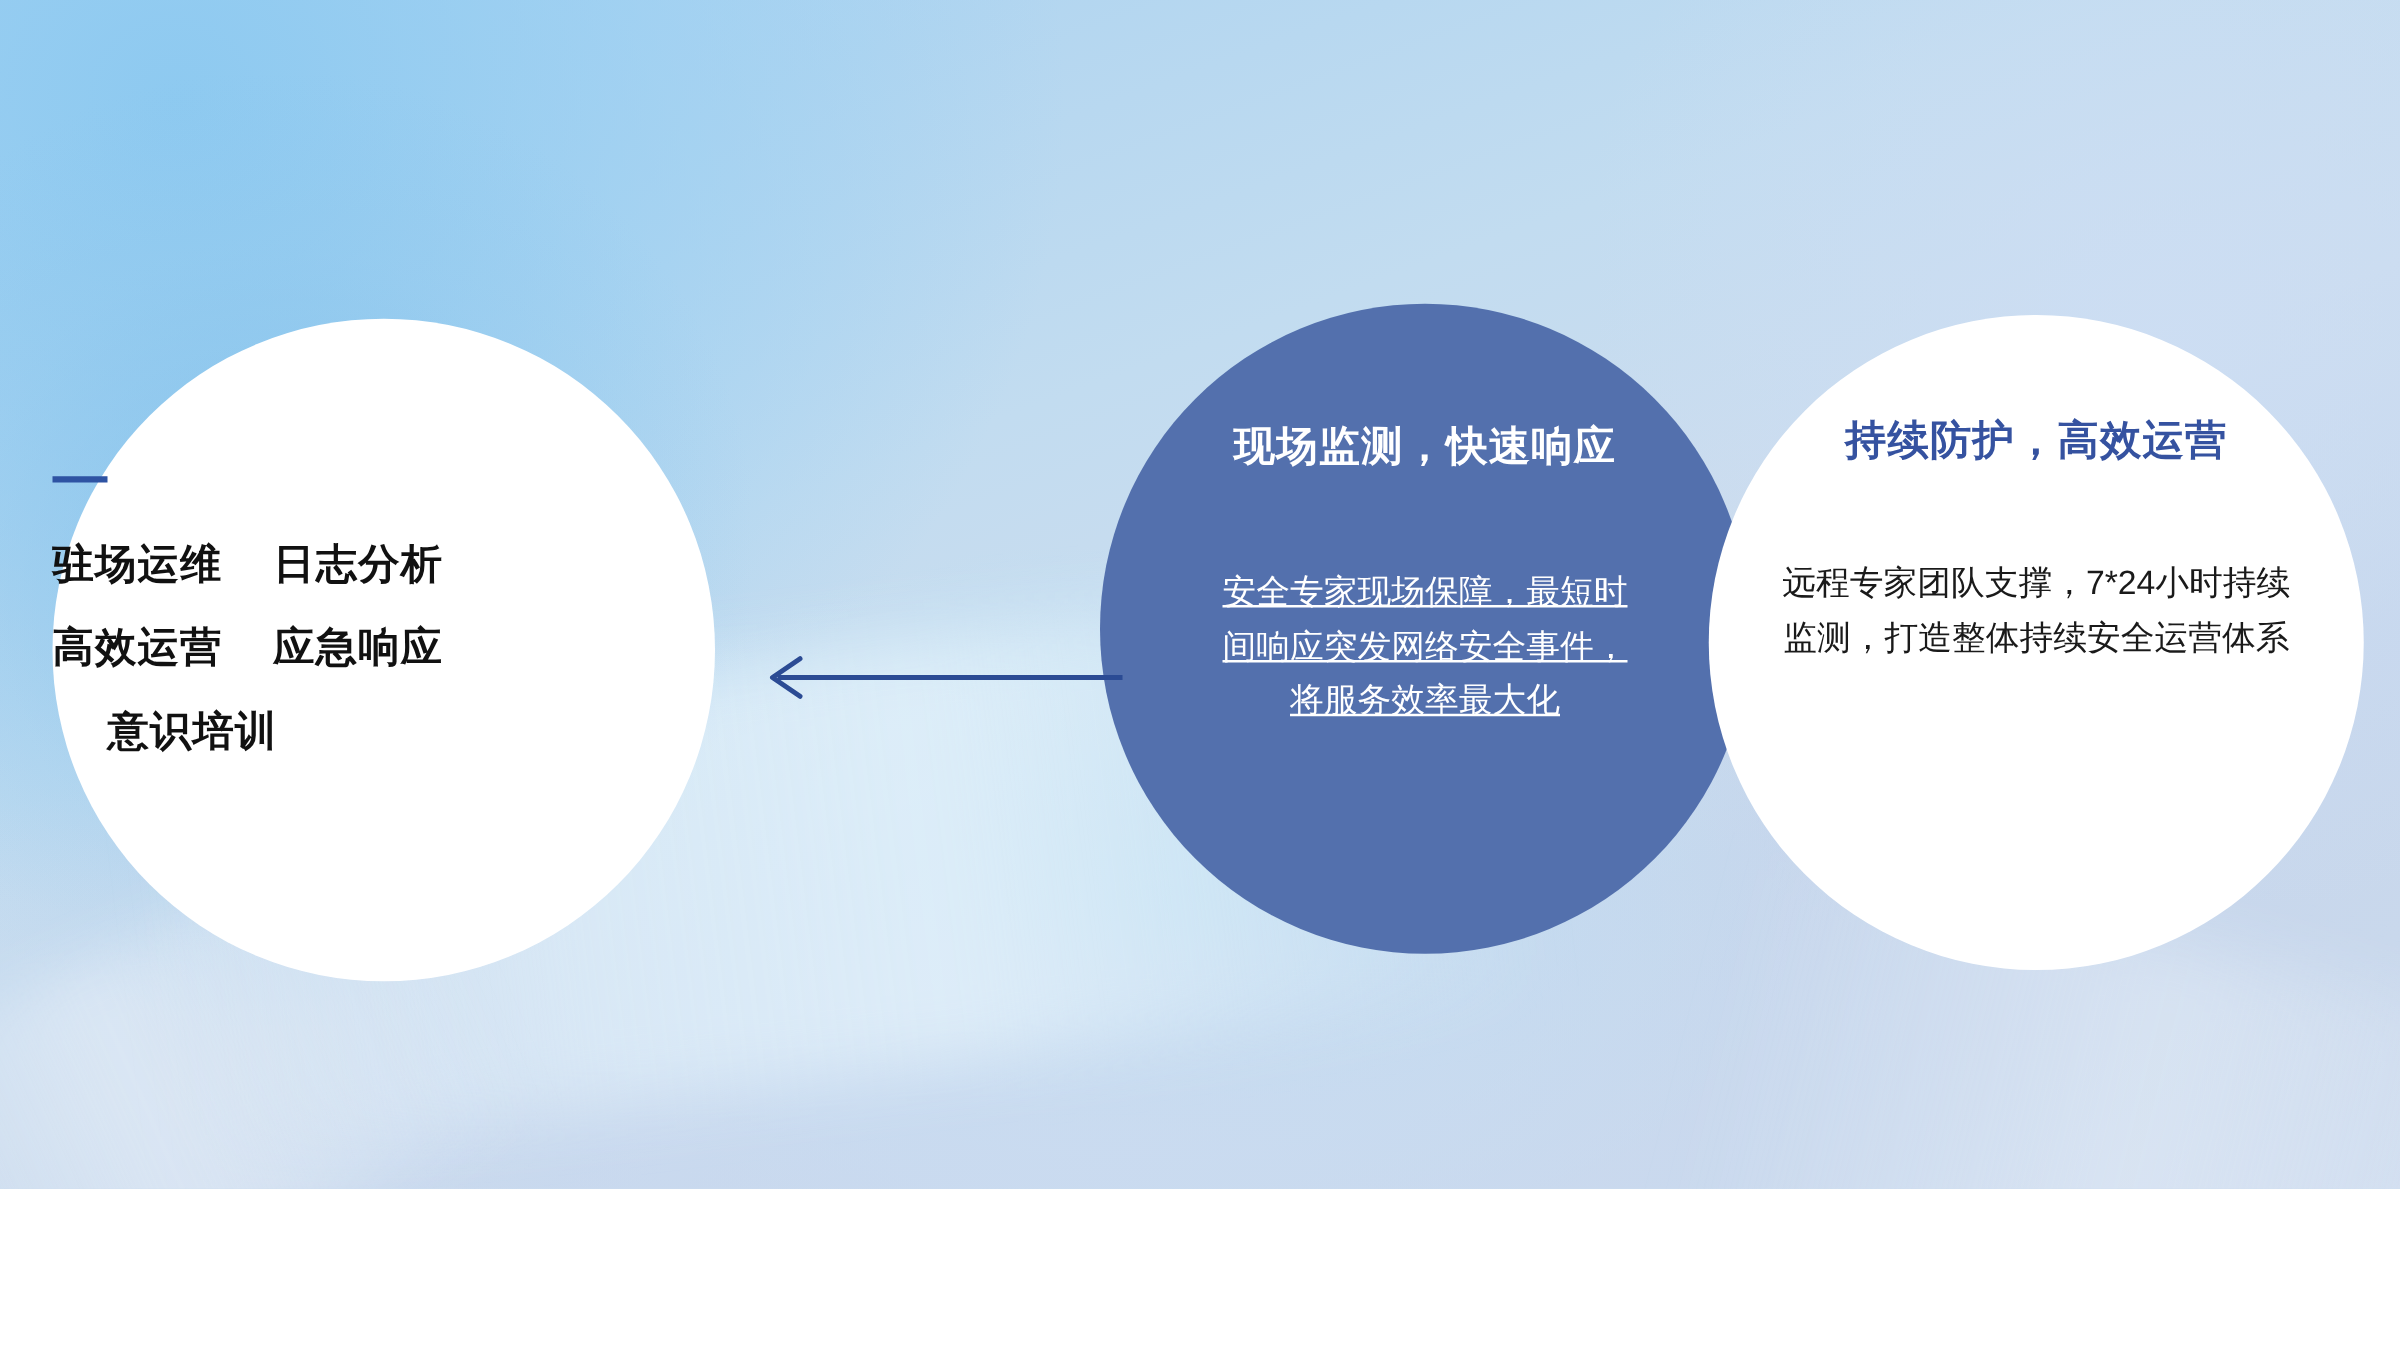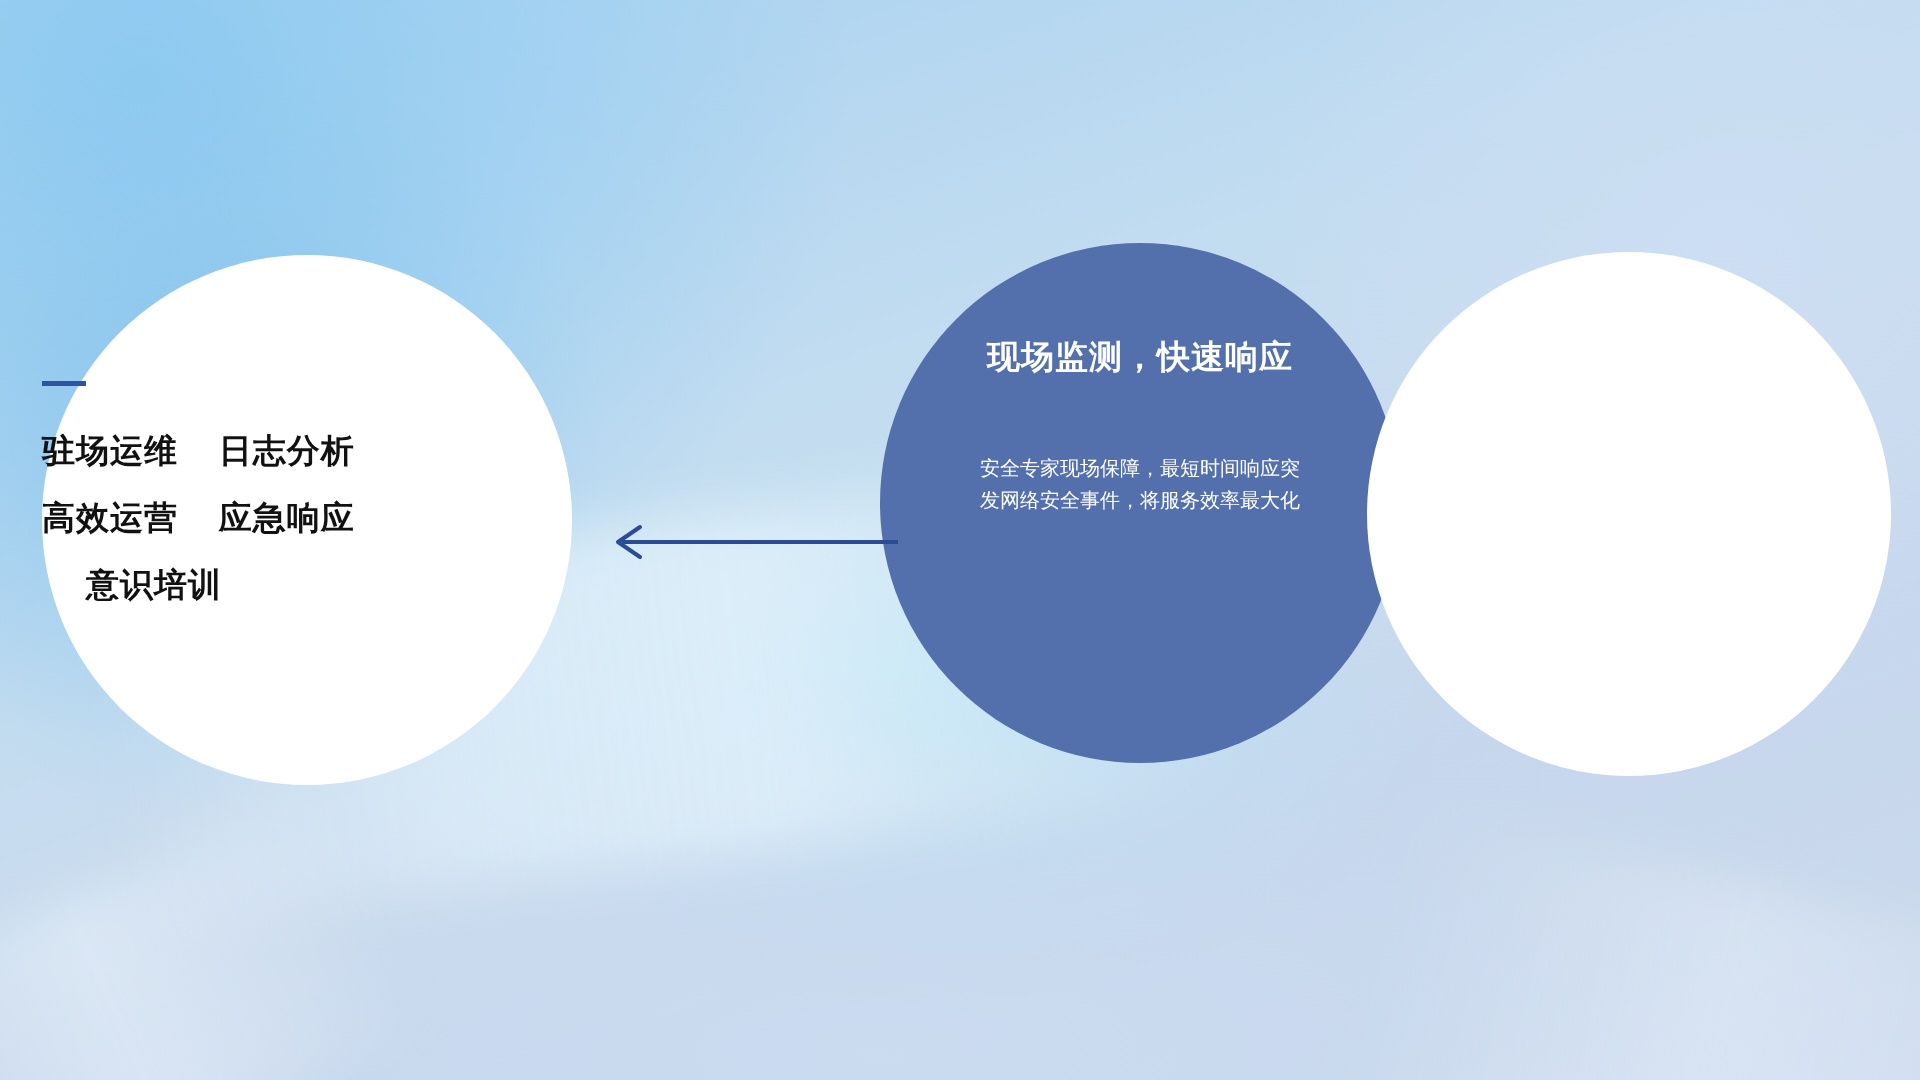--- a/index.html
+++ b/index.html
@@ -7,21 +7,21 @@
     padding: 0;
     width: 1920px;
     height: 1080px;
     overflow: hidden;
     font-family: "Liberation Sans", sans-serif;
   }
 
   #stage {
     position: relative;
     width: 1920px;
-    height: 1080px;
+    height: 951px;
     overflow: hidden;
     background: #bcd3ea;
   }
 
   
   .bg-base {
     position: absolute;
     inset: 0;
     background: linear-gradient(160deg,
         #a9d3f2 0%,
@@ -193,24 +193,25 @@
   #mid-title {
     color: #ffffff;
     font-size: 33px;
     font-weight: bold;
     letter-spacing: 1px;
     white-space: nowrap;
   }
   #mid-body {
     margin-top: 72px;
     color: #ffffff;
-    font-size: 20px;
+    font-size: 27px;
     line-height: 1.62;
     text-align: center;
     width: 330px;
+    text-decoration: underline;
   }
 
   
   #right-content {
     position: absolute;
     left: 1367px;
     top: 252px;
     width: 524px;
     height: 524px;
     box-sizing: border-box;
@@ -266,20 +267,24 @@
   <svg id="arrow-svg" viewBox="0 0 300 48">
     <line x1="298" y1="24" x2="22" y2="24" stroke="#2b4b94" stroke-width="4"></line>
     <polyline points="40,9 18,24 40,39" fill="none" stroke="#2b4b94" stroke-width="4" stroke-linecap="round" stroke-linejoin="round"></polyline>
   </svg>
 
   <div id="mid-content">
     <div id="mid-title">现场监测，快速响应</div>
     <div id="mid-body">安全专家现场保障，最短时间响应突发网络安全事件，将服务效率最大化</div>
   </div>
 
+  <div id="right-content">
+    <div id="right-title">持续防护，高效运营</div>
+    <div id="right-body">远程专家团队支撑，7*24小时持续监测，打造整体持续安全运营体系</div>
+  </div>
 
   <div id="left-content">
     <div id="left-rule"></div>
     <div class="left-line">驻场运维    日志分析</div>
     <div class="left-line">高效运营    应急响应</div>
     <div class="left-line">意识培训</div>
   </div>
 
 </div>
 

